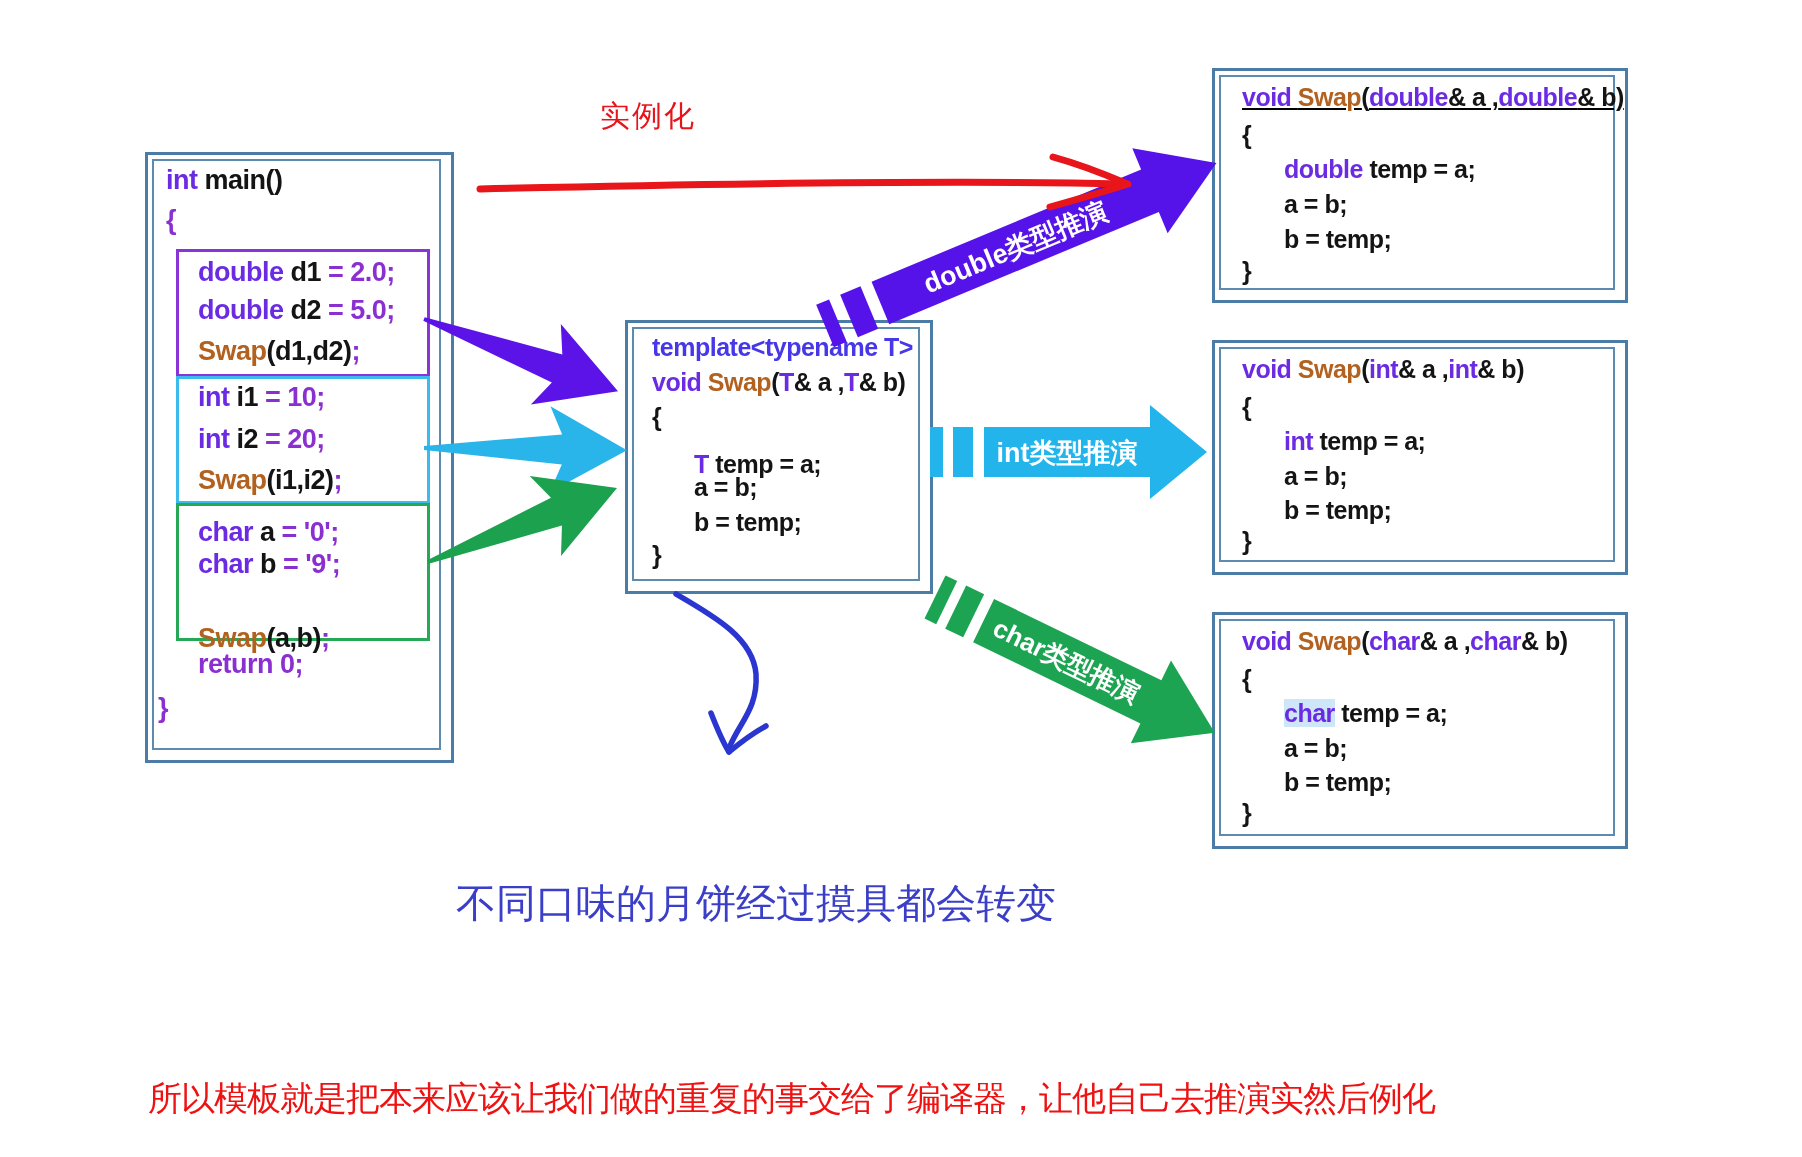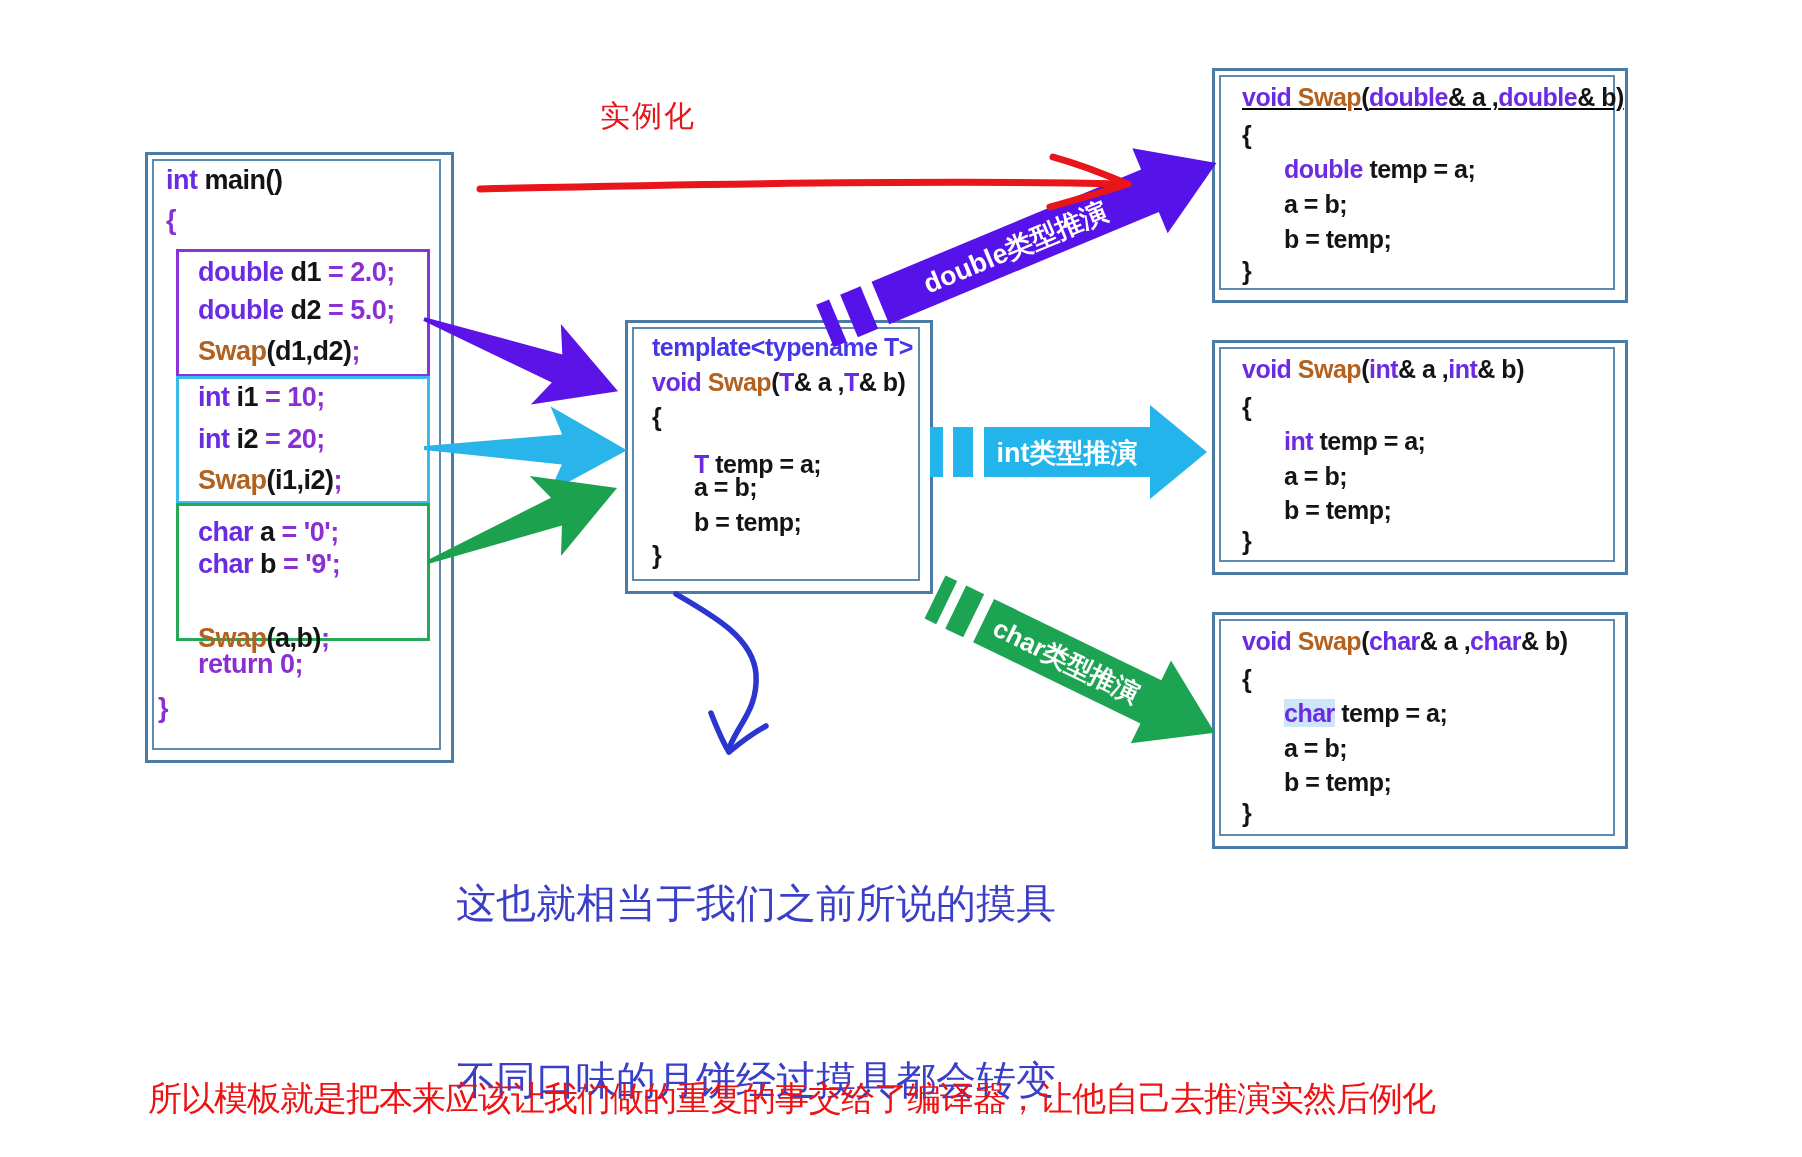--- a/index.html
+++ b/index.html
@@ -93,21 +93,20 @@
   <div class="code code-m" style="left:1242px;top:628px;"><span class="tk-kw">void </span><span class="tk-fn">Swap</span><span class="tk-pl">(</span><span class="tk-kw">char</span><span class="tk-pl">&amp; a ,</span><span class="tk-kw">char</span><span class="tk-pl">&amp; b)</span></div>
   <div class="code code-m" style="left:1242px;top:666px;"><span class="tk-pl">{</span></div>
   <div class="code code-m" style="left:1284px;top:700px;"><span class="tk-kwhl">char</span><span class="tk-pl"> temp = a;</span></div>
   <div class="code code-m" style="left:1284px;top:735px;"><span class="tk-pl">a = b;</span></div>
   <div class="code code-m" style="left:1284px;top:769px;"><span class="tk-pl">b = temp;</span></div>
   <div class="code code-m" style="left:1242px;top:800px;"><span class="tk-pl">}</span></div>
 
   <div class="inst-label">实例化</div>
 
   <div class="note-blue">
-    <div>这也就相当于我们之前所说的摸具</div>
     <div>不同口味的月饼经过摸具都会转变</div>
     
     
     
   </div>
 
   <div class="note-red">所以模板就是把本来应该让我们做的重复的事交给了编译器，让他自己去推演实然后例化</div>
 
   <svg id="arrows" width="1802" height="1157" viewBox="0 0 1802 1157">
 

